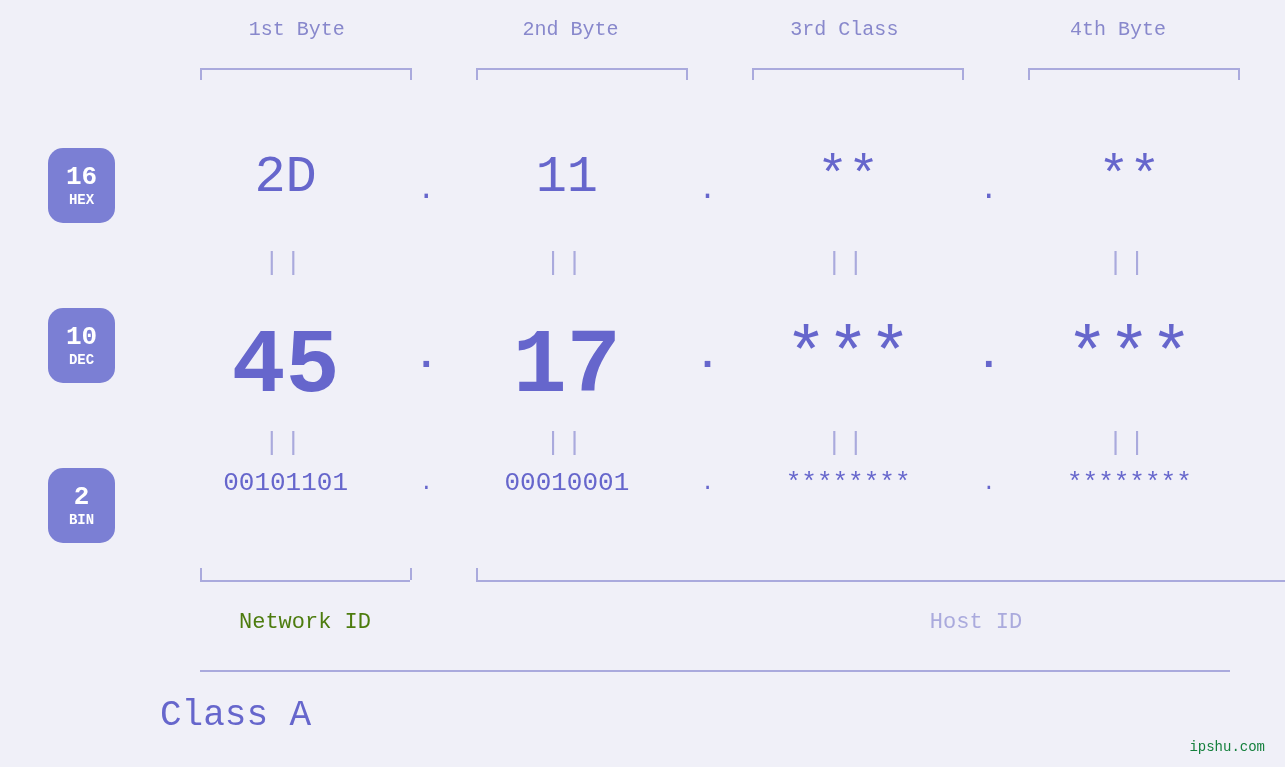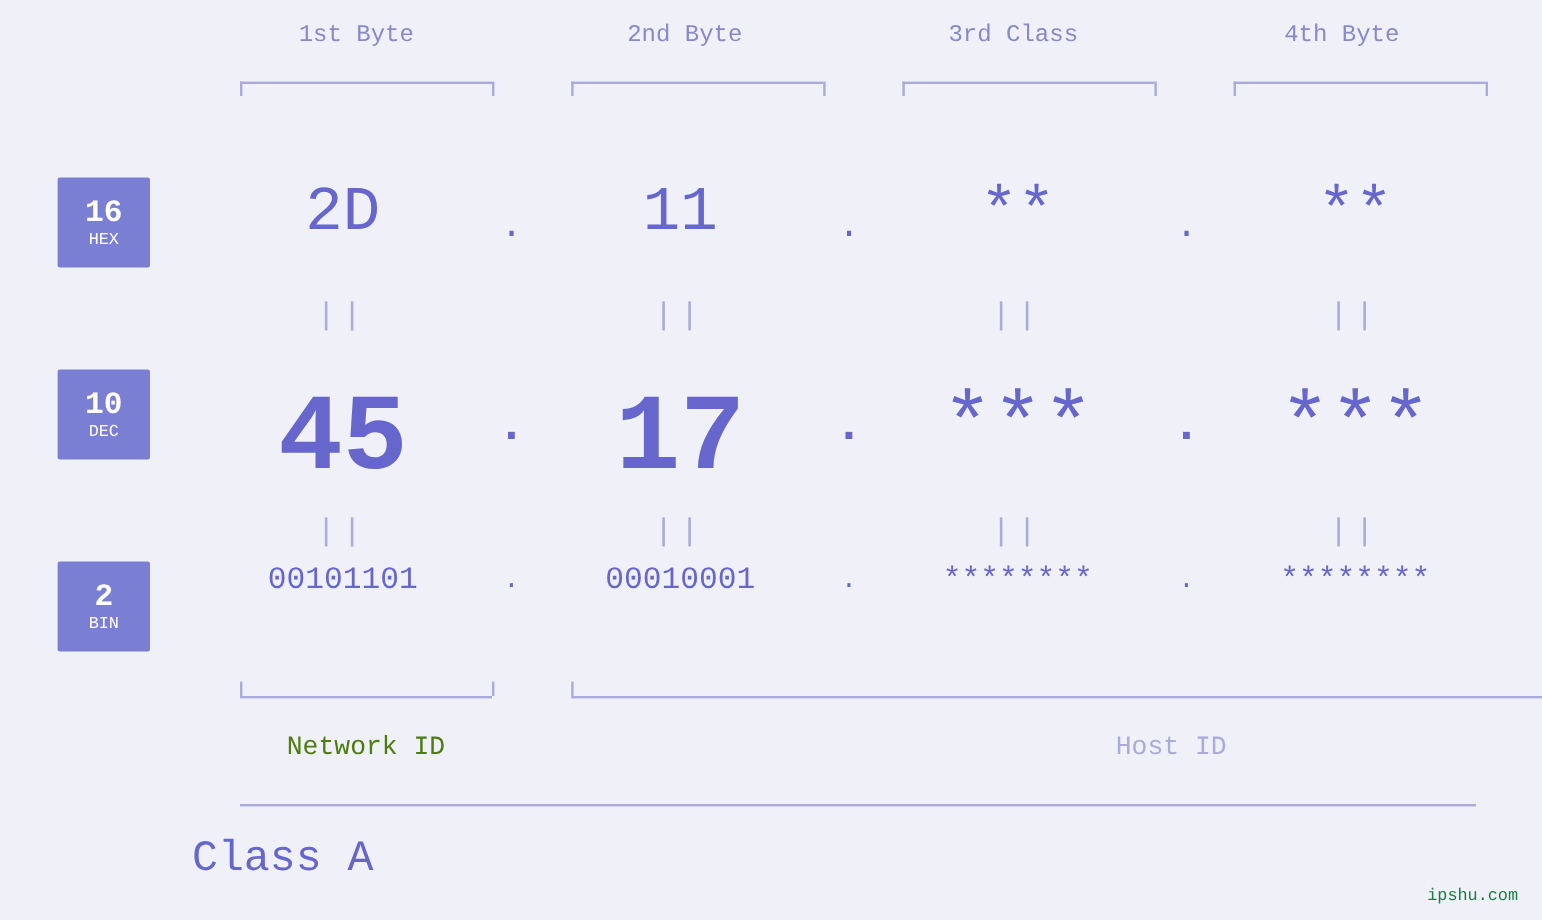--- a/index.html
+++ b/index.html
@@ -21,41 +21,41 @@
       width: 1285px;
       height: 767px;
       position: relative;
       background-color: #f0f0f8;
     }
 
     
     .badge {
       position: absolute;
       left: 48px;
-      width: 77px;
+      width: 67px;
       height: 75px;
       background-color: #7b7fd4;
-      border-radius: 2px;
+      border-radius: 15px;
       display: flex;
       flex-direction: column;
       align-items: center;
       justify-content: center;
       color: white;
       font-family: 'Courier New', Courier, monospace;
     }
 
     .badge-number {
       font-size: 26px;
       font-weight: bold;
       line-height: 1.1;
     }
 
     .badge-label {
       font-size: 14px;
-      font-weight: normal;
+      font-weight: bold;
       text-align: center;
     }
 
     .badge-hex { top: 148px; }
     .badge-dec { top: 308px; }
     .badge-bin { top: 468px; }
 
     
     .col-headers {
       position: absolute;

